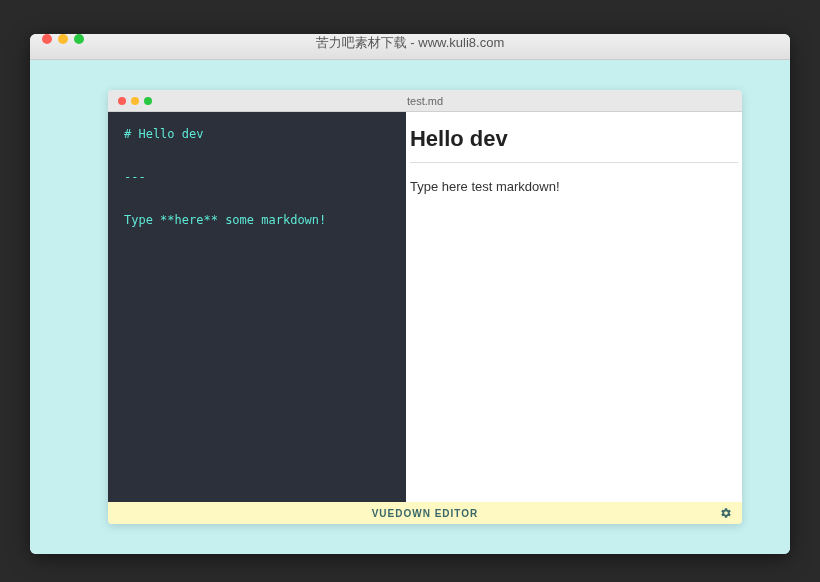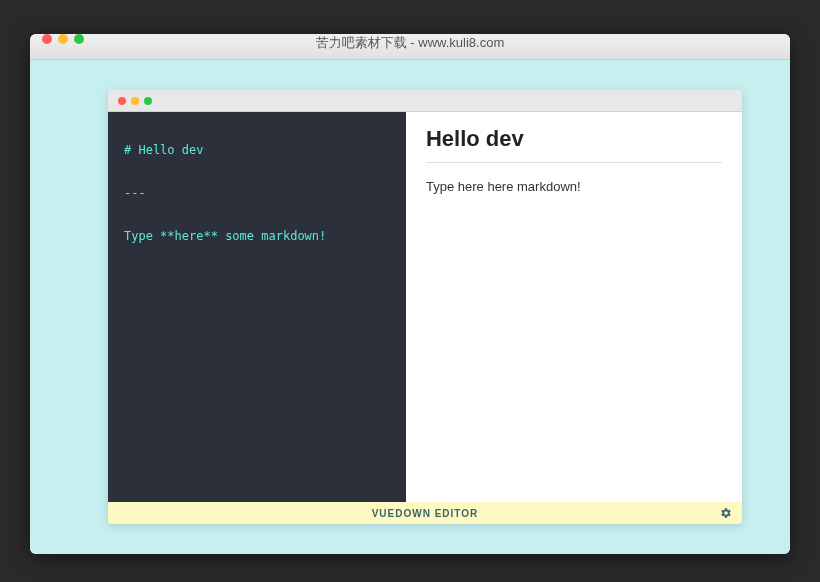--- a/index.html
+++ b/index.html
@@ -87,29 +87,29 @@
       flex: 1;
       display: flex;
       min-height: 0;
     }
     .editor-pane {
       width: 47%;
       background: #2b303b;
       color: #5ee8d5;
       font-family: "Menlo", "Consolas", monospace;
       font-size: 12px;
-      padding: 28px 16px;
+      padding: 12px 16px;
       line-height: 1.8;
       white-space: pre-wrap;
       overflow: auto;
     }
     .preview-pane {
       width: 53%;
       background: #ffffff;
-      padding: 14px 20px;
+      padding: 14px 4px;
       overflow: auto;
       color: #333;
     }
     .preview-pane h1 {
       font-size: 22px;
       font-weight: 700;
       color: #222;
       margin-bottom: 10px;
     }
     .preview-pane hr {
@@ -159,32 +159,33 @@
 
   <div class="outer-body">
     <div class="inner-window">
 
       <div class="inner-titlebar">
         <div class="traffic-lights">
           <div class="traffic-light tl-red"></div>
           <div class="traffic-light tl-yellow"></div>
           <div class="traffic-light tl-green"></div>
         </div>
+        <div class="inner-title">test.md</div>
       </div>
 
       <div class="editor-split">
         <div class="editor-pane"># Hello dev
 
 ---
 
 Type **here** some markdown!</div>
         <div class="preview-pane">
           <h1>Hello dev</h1>
           <hr>
-          <p><span>Type </span><strong>here</strong><span> here markdown!</span></p>
+          <p><span>Type </span><strong>here</strong><span> test markdown!</span></p>
         </div>
       </div>
 
       <div class="footer-bar">
         <span>VUEDOWN EDITOR</span>
         <span class="gear-icon">
           <svg viewBox="0 0 24 24" fill="currentColor" width="12" height="12">
             <path d="M19.14 12.94c.04-.3.06-.61.06-.94 0-.32-.02-.64-.07-.94l2.03-1.58a.49.49 0 0 0 .12-.61l-1.92-3.32a.488.488 0 0 0-.59-.22l-2.39.96c-.5-.38-1.03-.7-1.62-.94l-.36-2.54a.484.484 0 0 0-.48-.41h-3.84c-.24 0-.43.17-.47.41l-.36 2.54c-.59.24-1.13.57-1.62.94l-2.39-.96c-.22-.08-.47 0-.59.22L2.74 8.87c-.12.21-.08.47.12.61l2.03 1.58c-.05.3-.09.63-.09.94s.02.64.07.94l-2.03 1.58a.49.49 0 0 0-.12.61l1.92 3.32c.12.22.37.29.59.22l2.39-.96c.5.38 1.03.7 1.62.94l.36 2.54c.05.24.24.41.48.41h3.84c.24 0 .44-.17.47-.41l.36-2.54c.59-.24 1.13-.56 1.62-.94l2.39.96c.22.08.47 0 .59-.22l1.92-3.32c.12-.22.07-.47-.12-.61l-2.01-1.58zM12 15.6c-1.98 0-3.6-1.62-3.6-3.6s1.62-3.6 3.6-3.6 3.6 1.62 3.6 3.6-1.62 3.6-3.6 3.6z"></path>
           </svg>
         </span>

